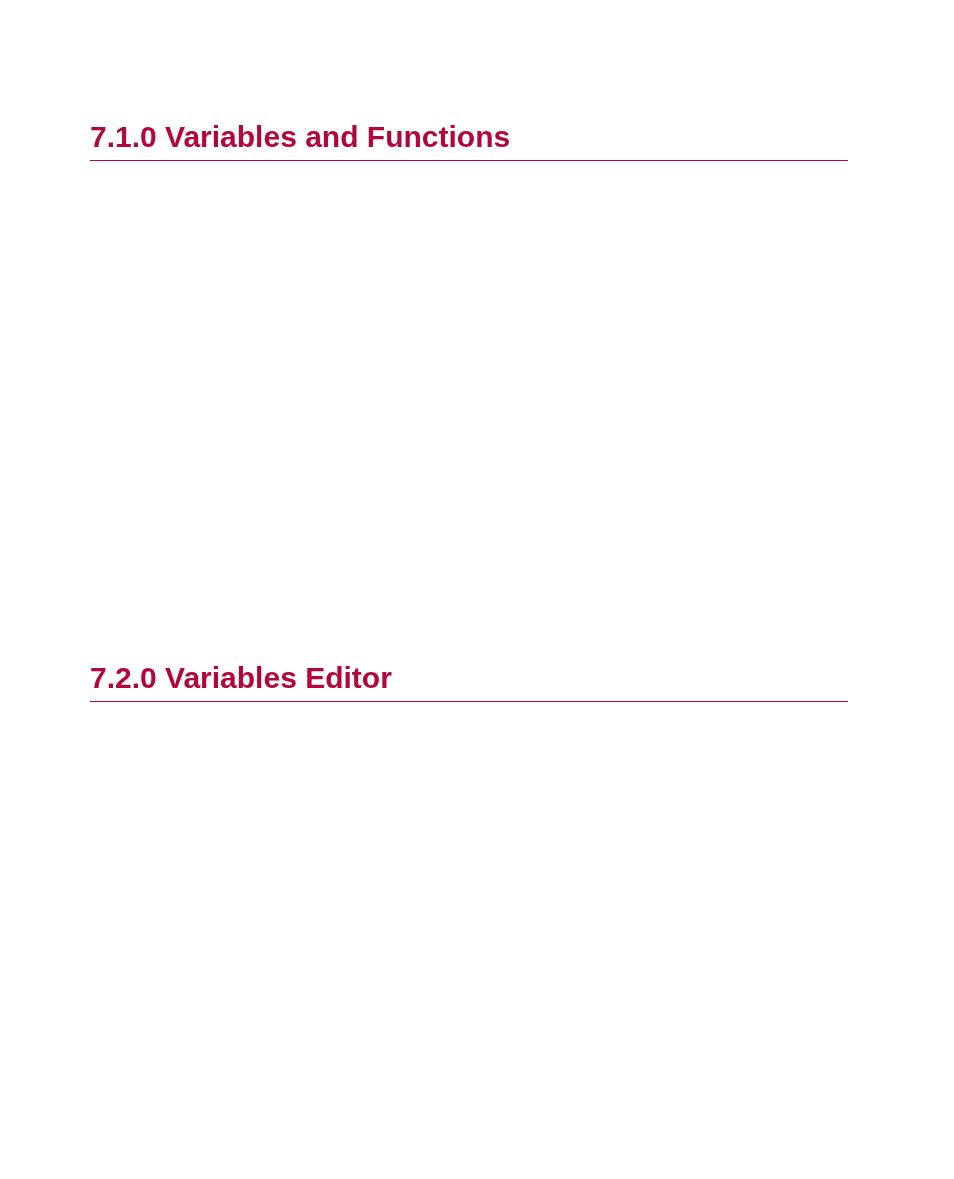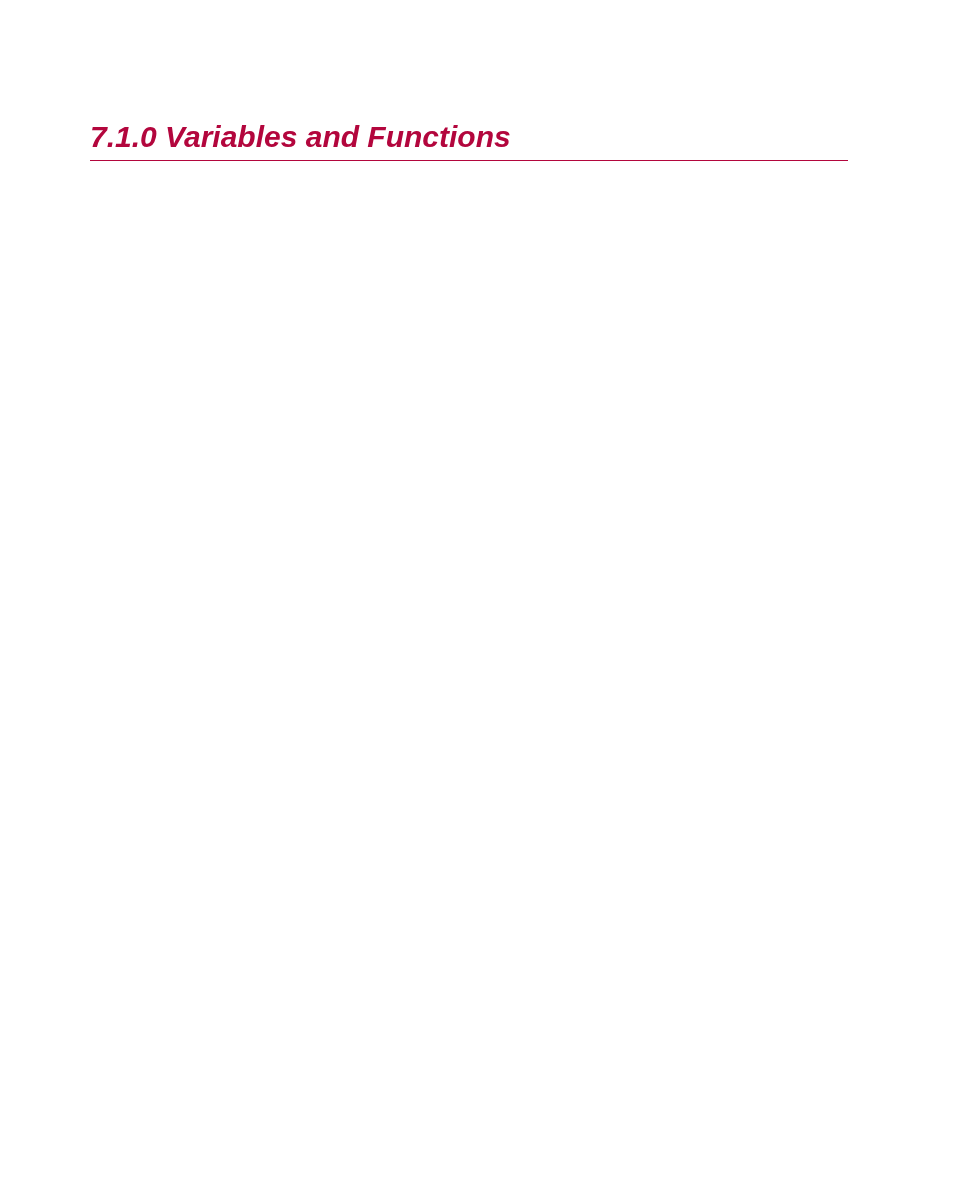--- a/index.html
+++ b/index.html
@@ -5,21 +5,20 @@
   body {
     margin: 0;
     padding: 0;
     background: #ffffff;
     font-family: Arial, Helvetica, sans-serif;
     width: 954px;
     height: 1179px;
   }
   .page {
     padding: 120px 106px 0 90px;
-    font-style: italic;
   }
   .section-heading {
     color: #b3063d;
     font-size: 30px;
     font-weight: bold;
     border-bottom: 1px solid #b3063d;
     padding-bottom: 6px;
     margin: 0 0 40px 0;
     font-family: Arial, Helvetica, sans-serif;
   }
@@ -28,13 +27,14 @@
   }
 </style>
 </head>
 <body>
 
 <div class="page">
   <h2 class="section-heading">7.1.0 Variables and Functions</h2>
 
   <div class="spacer"></div>
 
+  <h2 class="section-heading">7.2.0 Variables Editor</h2>
 </div>
 
 </body></html>

